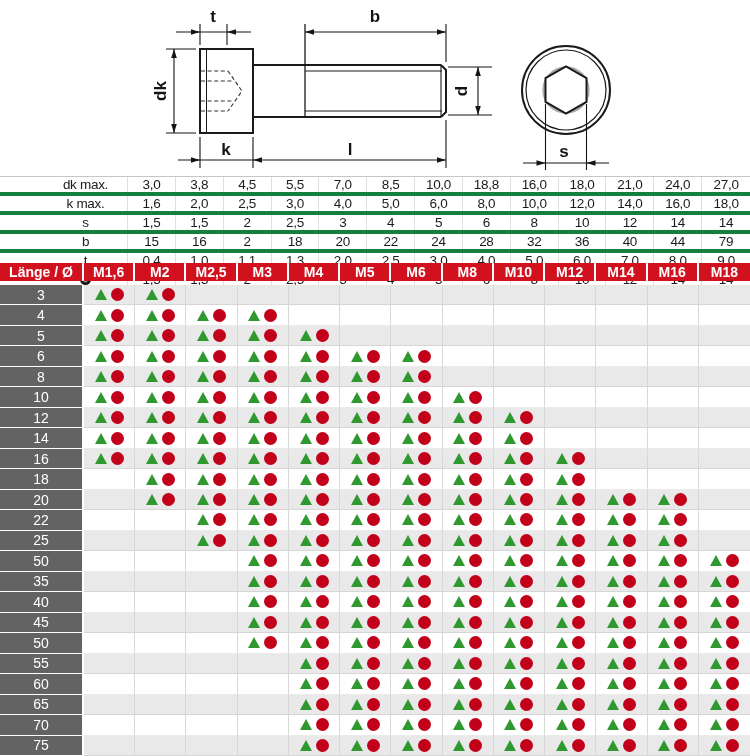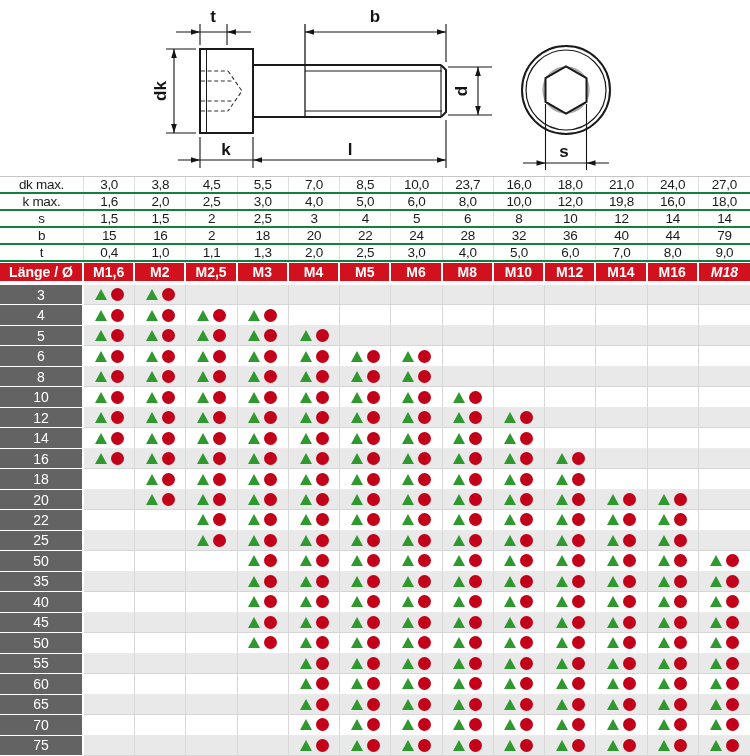--- a/index.html
+++ b/index.html
@@ -9,21 +9,21 @@
   }
   
   .drawing{position:absolute;top:0;left:0;}
   .dimlabel{font-family:"Liberation Sans",sans-serif;font-weight:700;font-size:17px;fill:#141414;}
   
   .spec{
     position:absolute;top:176px;left:0;width:750px;height:87px;
     display:grid;grid-template-rows:repeat(6,1fr);
     border-top:1px solid #c6c6c6;
   }
-  .spec-row{display:grid;grid-template-columns:84px repeat(13,1fr);border-bottom:2px solid #15803d;}
+  .spec-row{display:grid;grid-template-columns:84px repeat(13,1fr);border-bottom:4px solid #15803d;padding-left:44px;}
   .spec-cell{
     display:flex;align-items:center;justify-content:center;
     font-size:13.5px;letter-spacing:-0.3px;color:#1b1b1b;
     border-right:1px solid #dedede;overflow:hidden;
   }
   .spec-cell:last-child{border-right:none;}
   .hexdot{width:11px;height:11px;border-radius:50%;background:#161616;position:relative;display:inline-block;}
   .hexdot::after{
     content:"";position:absolute;left:2.5px;top:2.5px;right:2.5px;bottom:2.5px;background:#8f8f8f;
     clip-path:polygon(25% 5%,75% 5%,100% 50%,75% 95%,25% 95%,0% 50%);
@@ -31,21 +31,21 @@
   
   .mhead{
     position:absolute;top:263px;left:0;width:750px;height:18px;
     display:grid;grid-template-columns:84px repeat(13,1fr);background:#fff;
   }
   .mhead-cell{
     background:#d2111f;color:#fff;font-weight:700;font-size:14px;
     display:flex;align-items:center;justify-content:center;
     border-right:2px solid #fff;overflow:hidden;white-space:nowrap;
   }
-  .mhead-cell:last-child{border-right:none;font-style:italic;}
+  .mhead-cell:last-child{border-right:none;}
   
   .matrix{
     position:absolute;top:285px;left:0;width:750px;height:471px;
     display:grid;grid-template-rows:repeat(23,1fr);
   }
   .mrow{display:grid;grid-template-columns:84px repeat(13,1fr);background:#fff;}
   .mrow.odd{background:#e9e9e9;}
   .len{
     background:#636363;color:#fff;font-size:14px;
     display:flex;align-items:center;justify-content:center;
@@ -128,40 +128,40 @@
   <div class="spec" id="spec">
       <div class="spec-row">
         <div class="spec-cell">dk max.</div>
         <div class="spec-cell">3,0</div>
         <div class="spec-cell">3,8</div>
         <div class="spec-cell">4,5</div>
         <div class="spec-cell">5,5</div>
         <div class="spec-cell">7,0</div>
         <div class="spec-cell">8,5</div>
         <div class="spec-cell">10,0</div>
-        <div class="spec-cell">23,7</div>
+        <div class="spec-cell">18,8</div>
         <div class="spec-cell">16,0</div>
         <div class="spec-cell">18,0</div>
         <div class="spec-cell">21,0</div>
         <div class="spec-cell">24,0</div>
         <div class="spec-cell">27,0</div>
       </div>
       <div class="spec-row">
         <div class="spec-cell">k max.</div>
         <div class="spec-cell">1,6</div>
         <div class="spec-cell">2,0</div>
         <div class="spec-cell">2,5</div>
         <div class="spec-cell">3,0</div>
         <div class="spec-cell">4,0</div>
         <div class="spec-cell">5,0</div>
         <div class="spec-cell">6,0</div>
         <div class="spec-cell">8,0</div>
         <div class="spec-cell">10,0</div>
         <div class="spec-cell">12,0</div>
-        <div class="spec-cell">19,8</div>
+        <div class="spec-cell">14,0</div>
         <div class="spec-cell">16,0</div>
         <div class="spec-cell">18,0</div>
       </div>
       <div class="spec-row">
         <div class="spec-cell">s</div>
         <div class="spec-cell">1,5</div>
         <div class="spec-cell">1,5</div>
         <div class="spec-cell">2</div>
         <div class="spec-cell">2,5</div>
         <div class="spec-cell">3</div>

